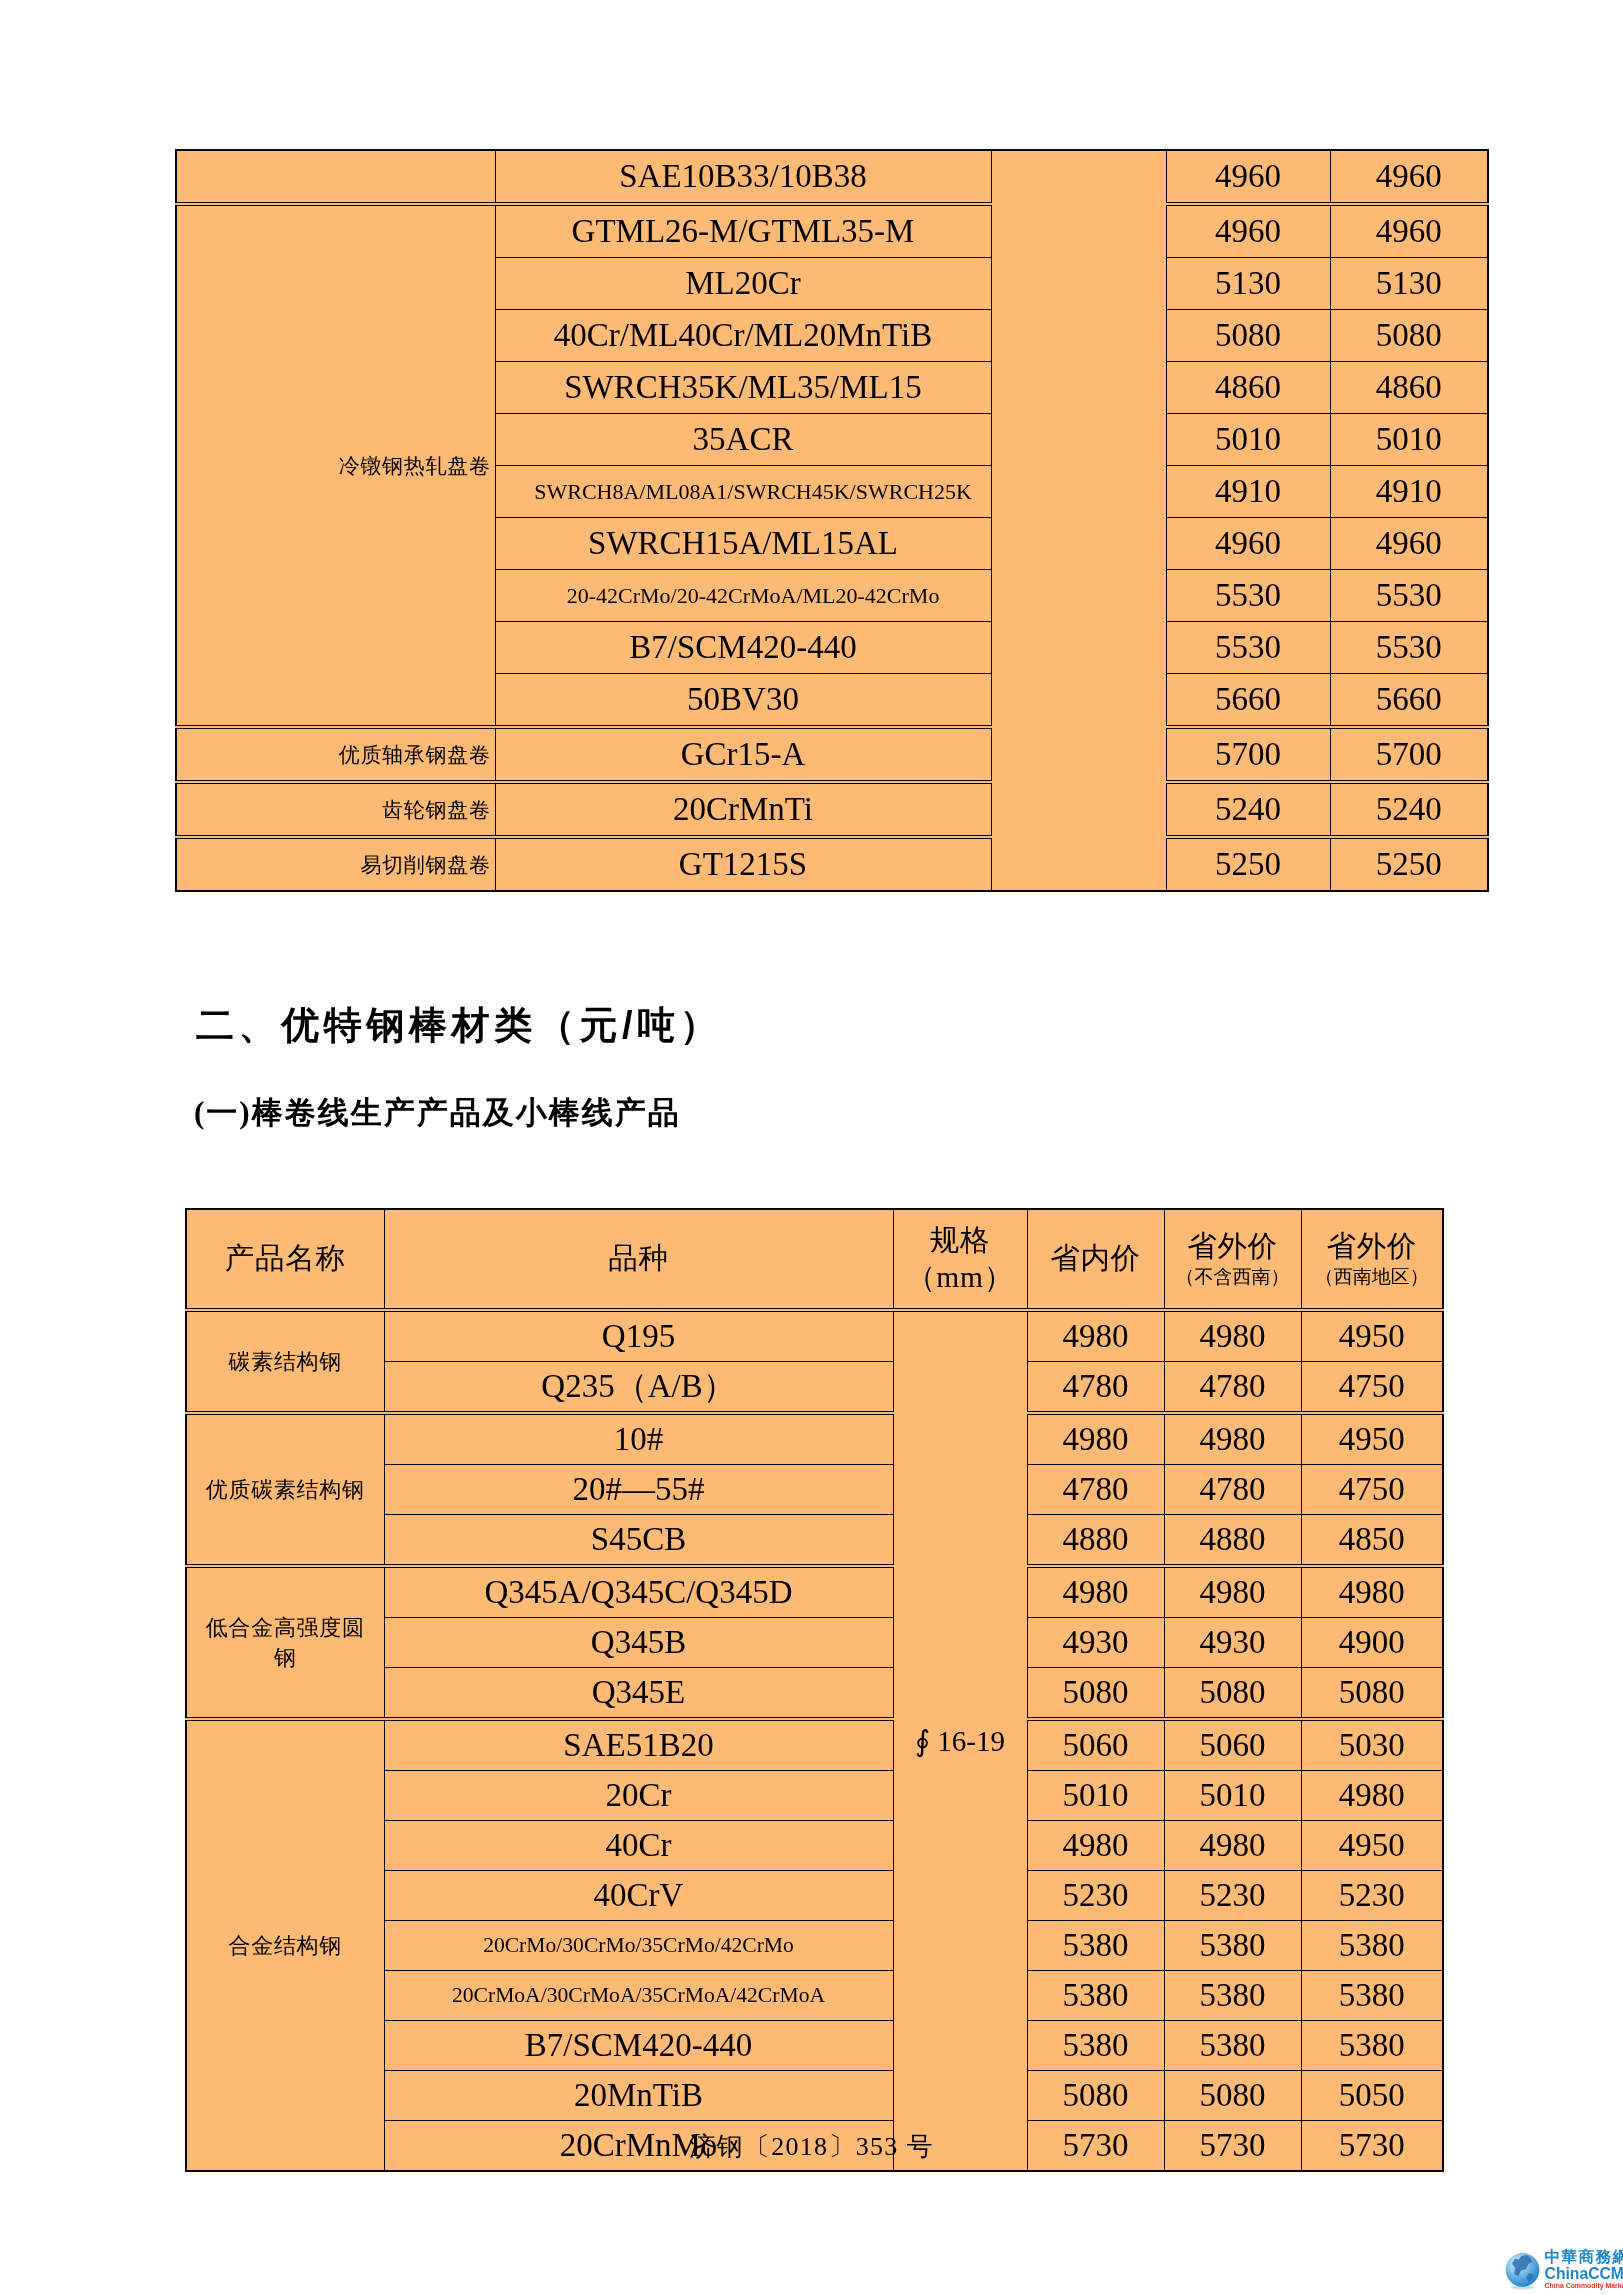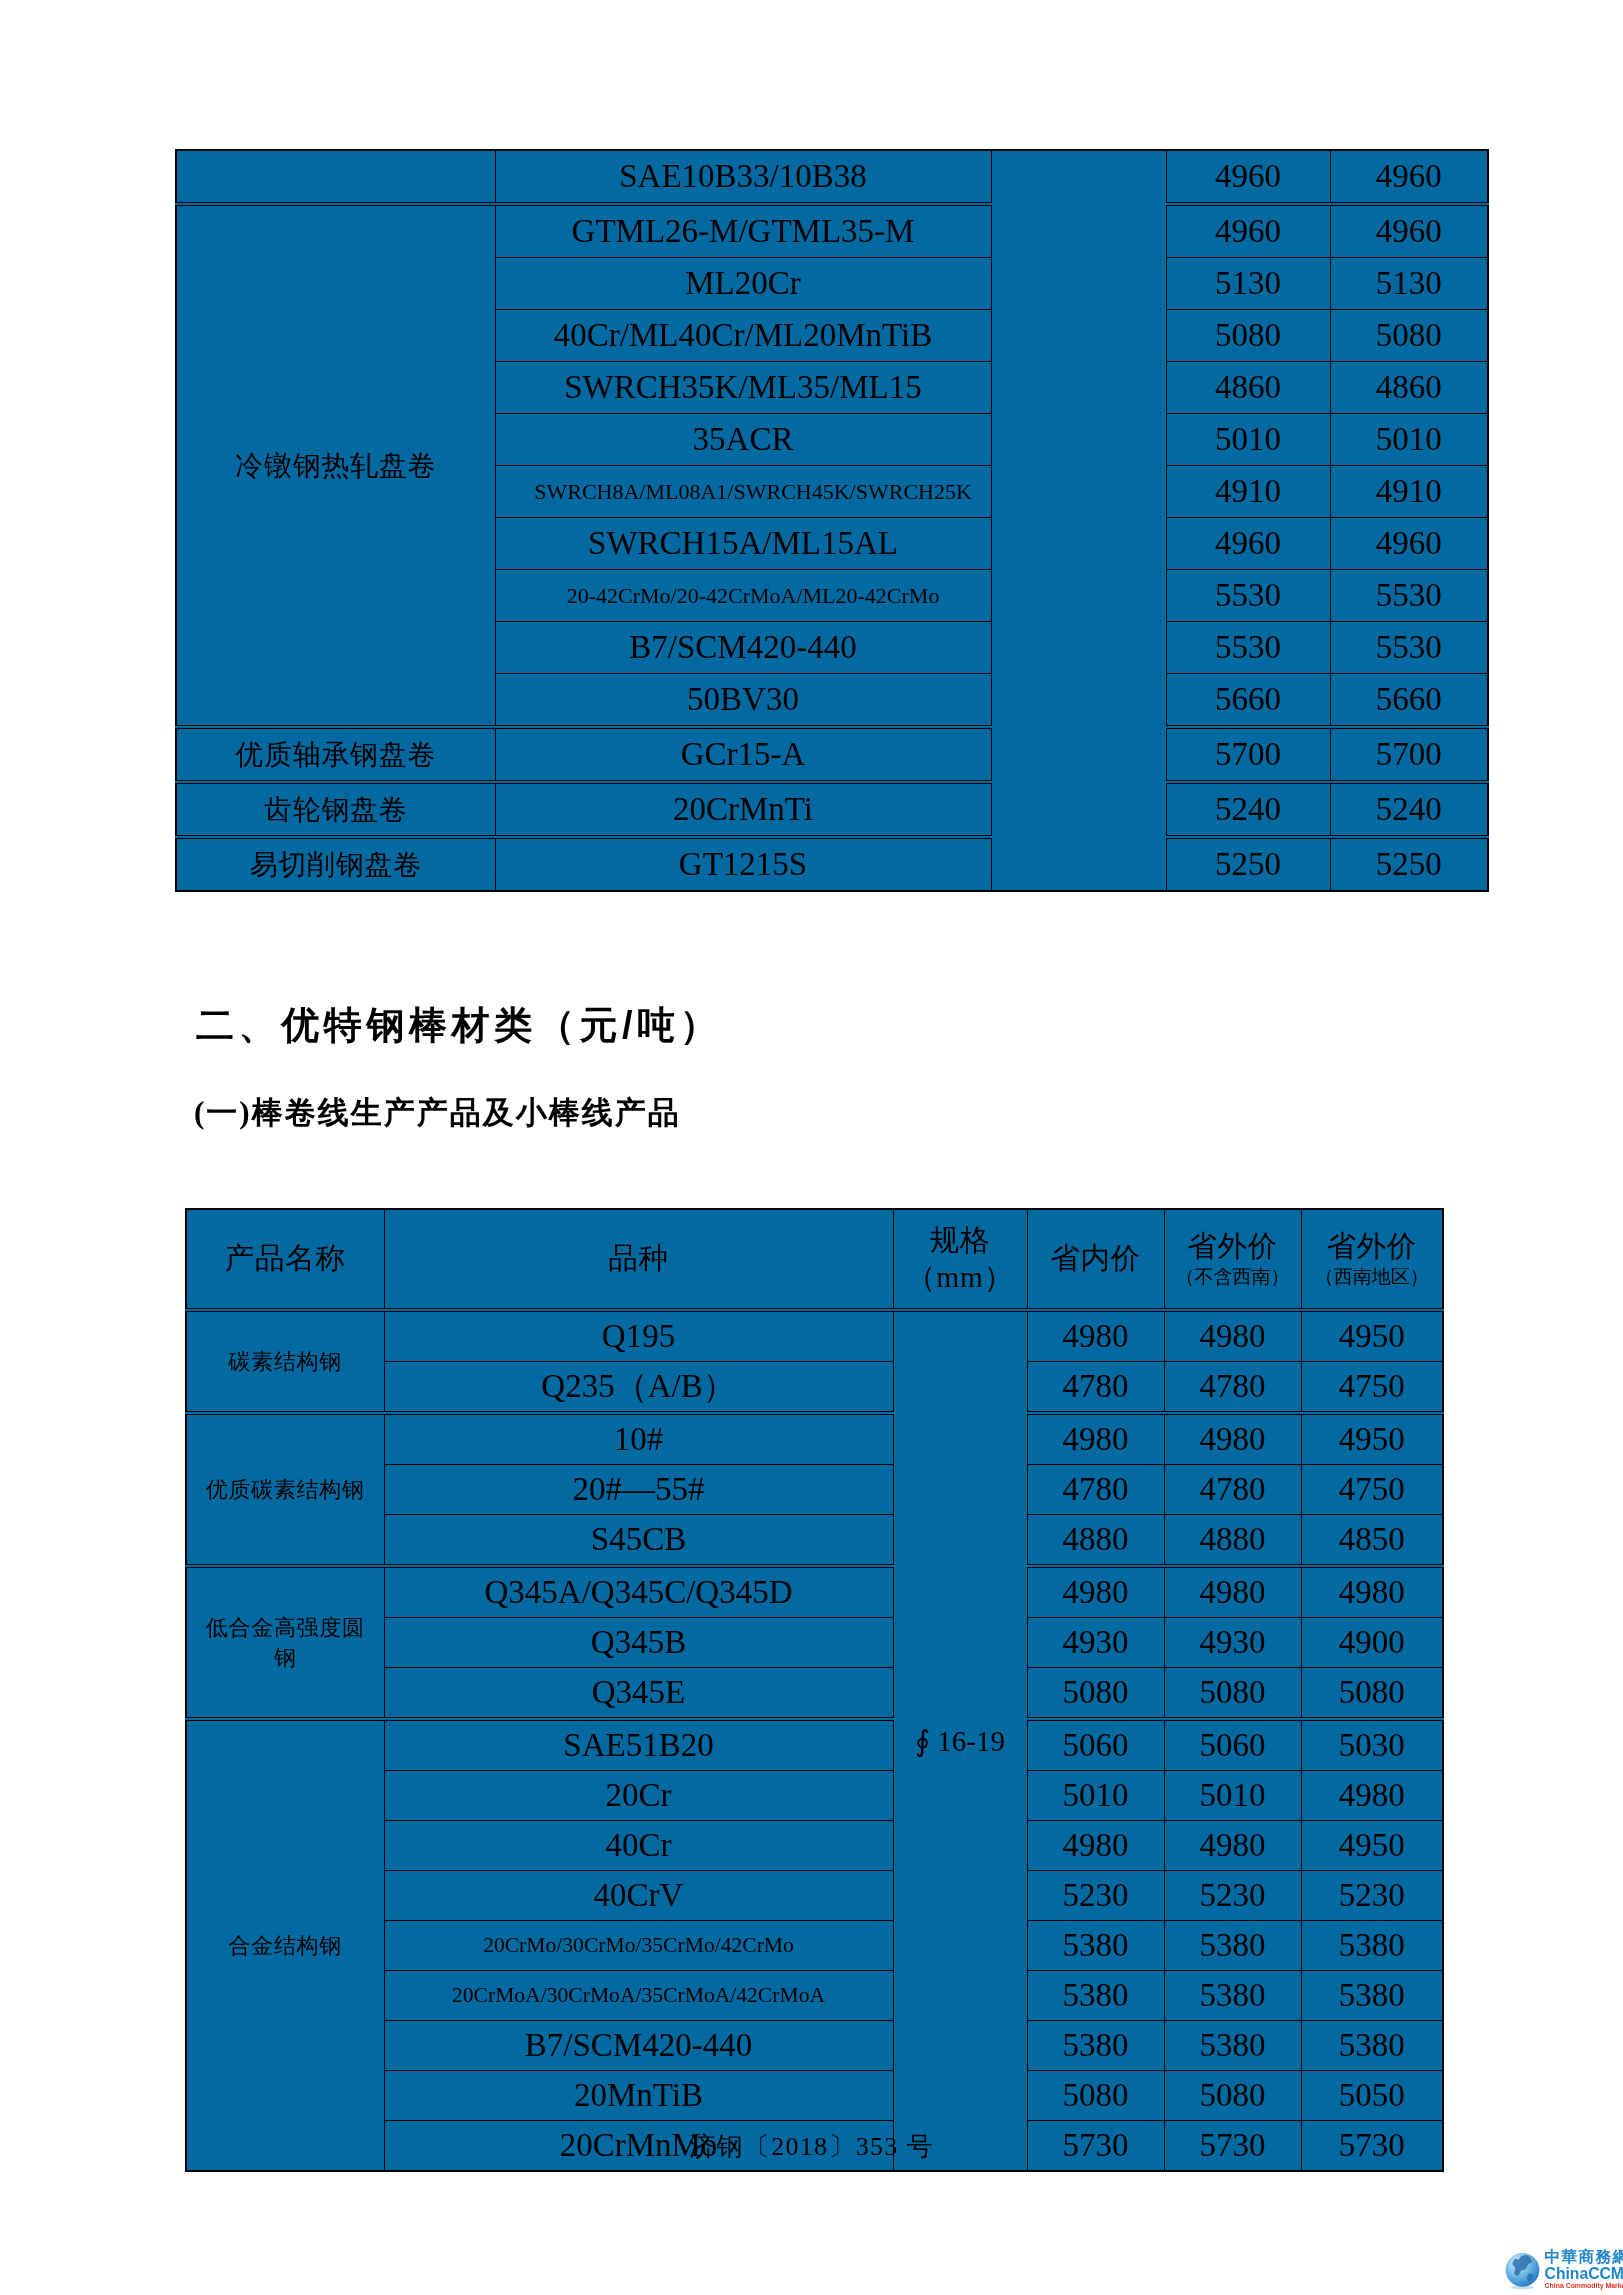--- a/index.html
+++ b/index.html
@@ -3,32 +3,32 @@
 <meta charset="utf-8">
 <style>
   html,body{margin:0;padding:0;}
   body{
     width:1623px;height:2295px;position:relative;background:#ffffff;
     font-family:"Liberation Serif","DejaVu Serif",serif;color:#000;
   }
   .abs{position:absolute;}
 
   
-  table.t{border-collapse:collapse;table-layout:fixed;border:2.6px solid #000;background:#0369a1;}
+  table.t{border-collapse:collapse;table-layout:fixed;border:2.6px solid #000;background:#fdba74;}
   table.t td, table.t th{
     border:1.3px solid #000;text-align:center;vertical-align:middle;
     padding:0 3.9px;overflow:hidden;font-weight:normal;
   }
   tr.g td{border-top:4.6px double #000;}
   table.t thead th{border-bottom:4.6px double #000;}
 
   
   #t1{width:1312px;}
   #t1 td{height:51px;font-size:33px;}
-  #t1 td.cat{font-size:28px;letter-spacing:0.7px;}
+  #t1 td.cat{font-size:21px;letter-spacing:0.7px;text-align:right;}
   #t1 td.sm{font-size:22px;letter-spacing:0;padding-left:24px;}
 
   
   #t2{width:1258px;}
   #t2 th{height:98px;font-size:29.5px;letter-spacing:0.7px;}
   #t2 td{height:49px;font-size:33px;}
   #t2 td.cat{font-size:22px;letter-spacing:0.7px;line-height:1.35;padding:0 11.8px;}
   #t2 td.sm{font-size:21.6px;letter-spacing:0;}
   #t2 td.spec{font-size:29px;}
   .h2line{display:block;line-height:1.25;}

